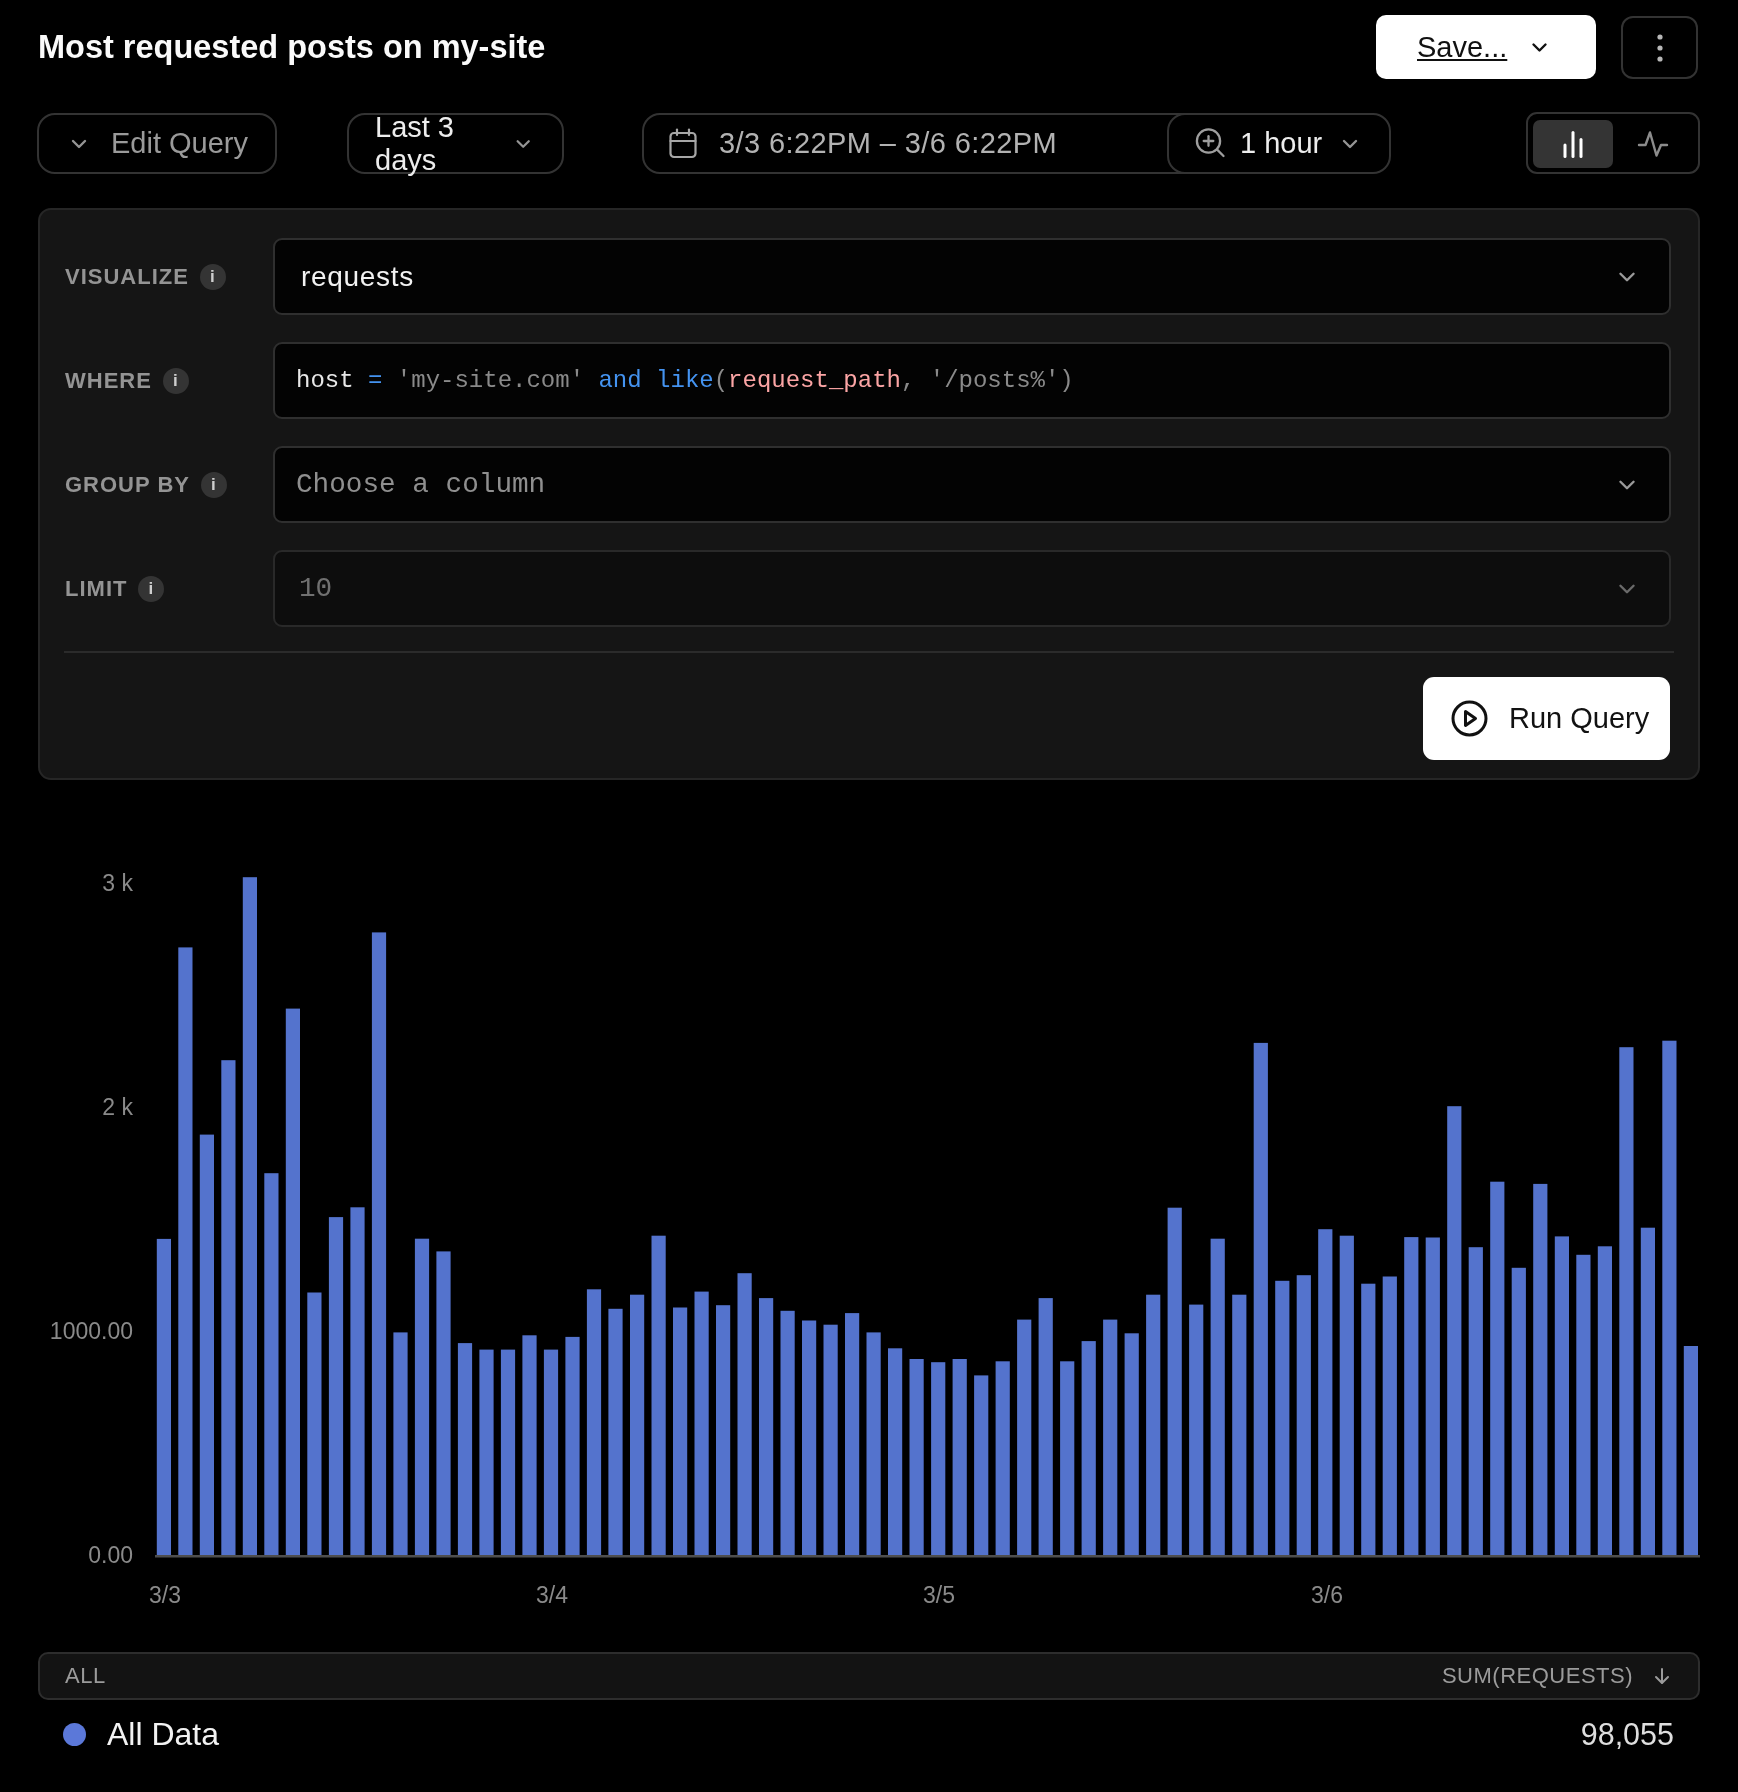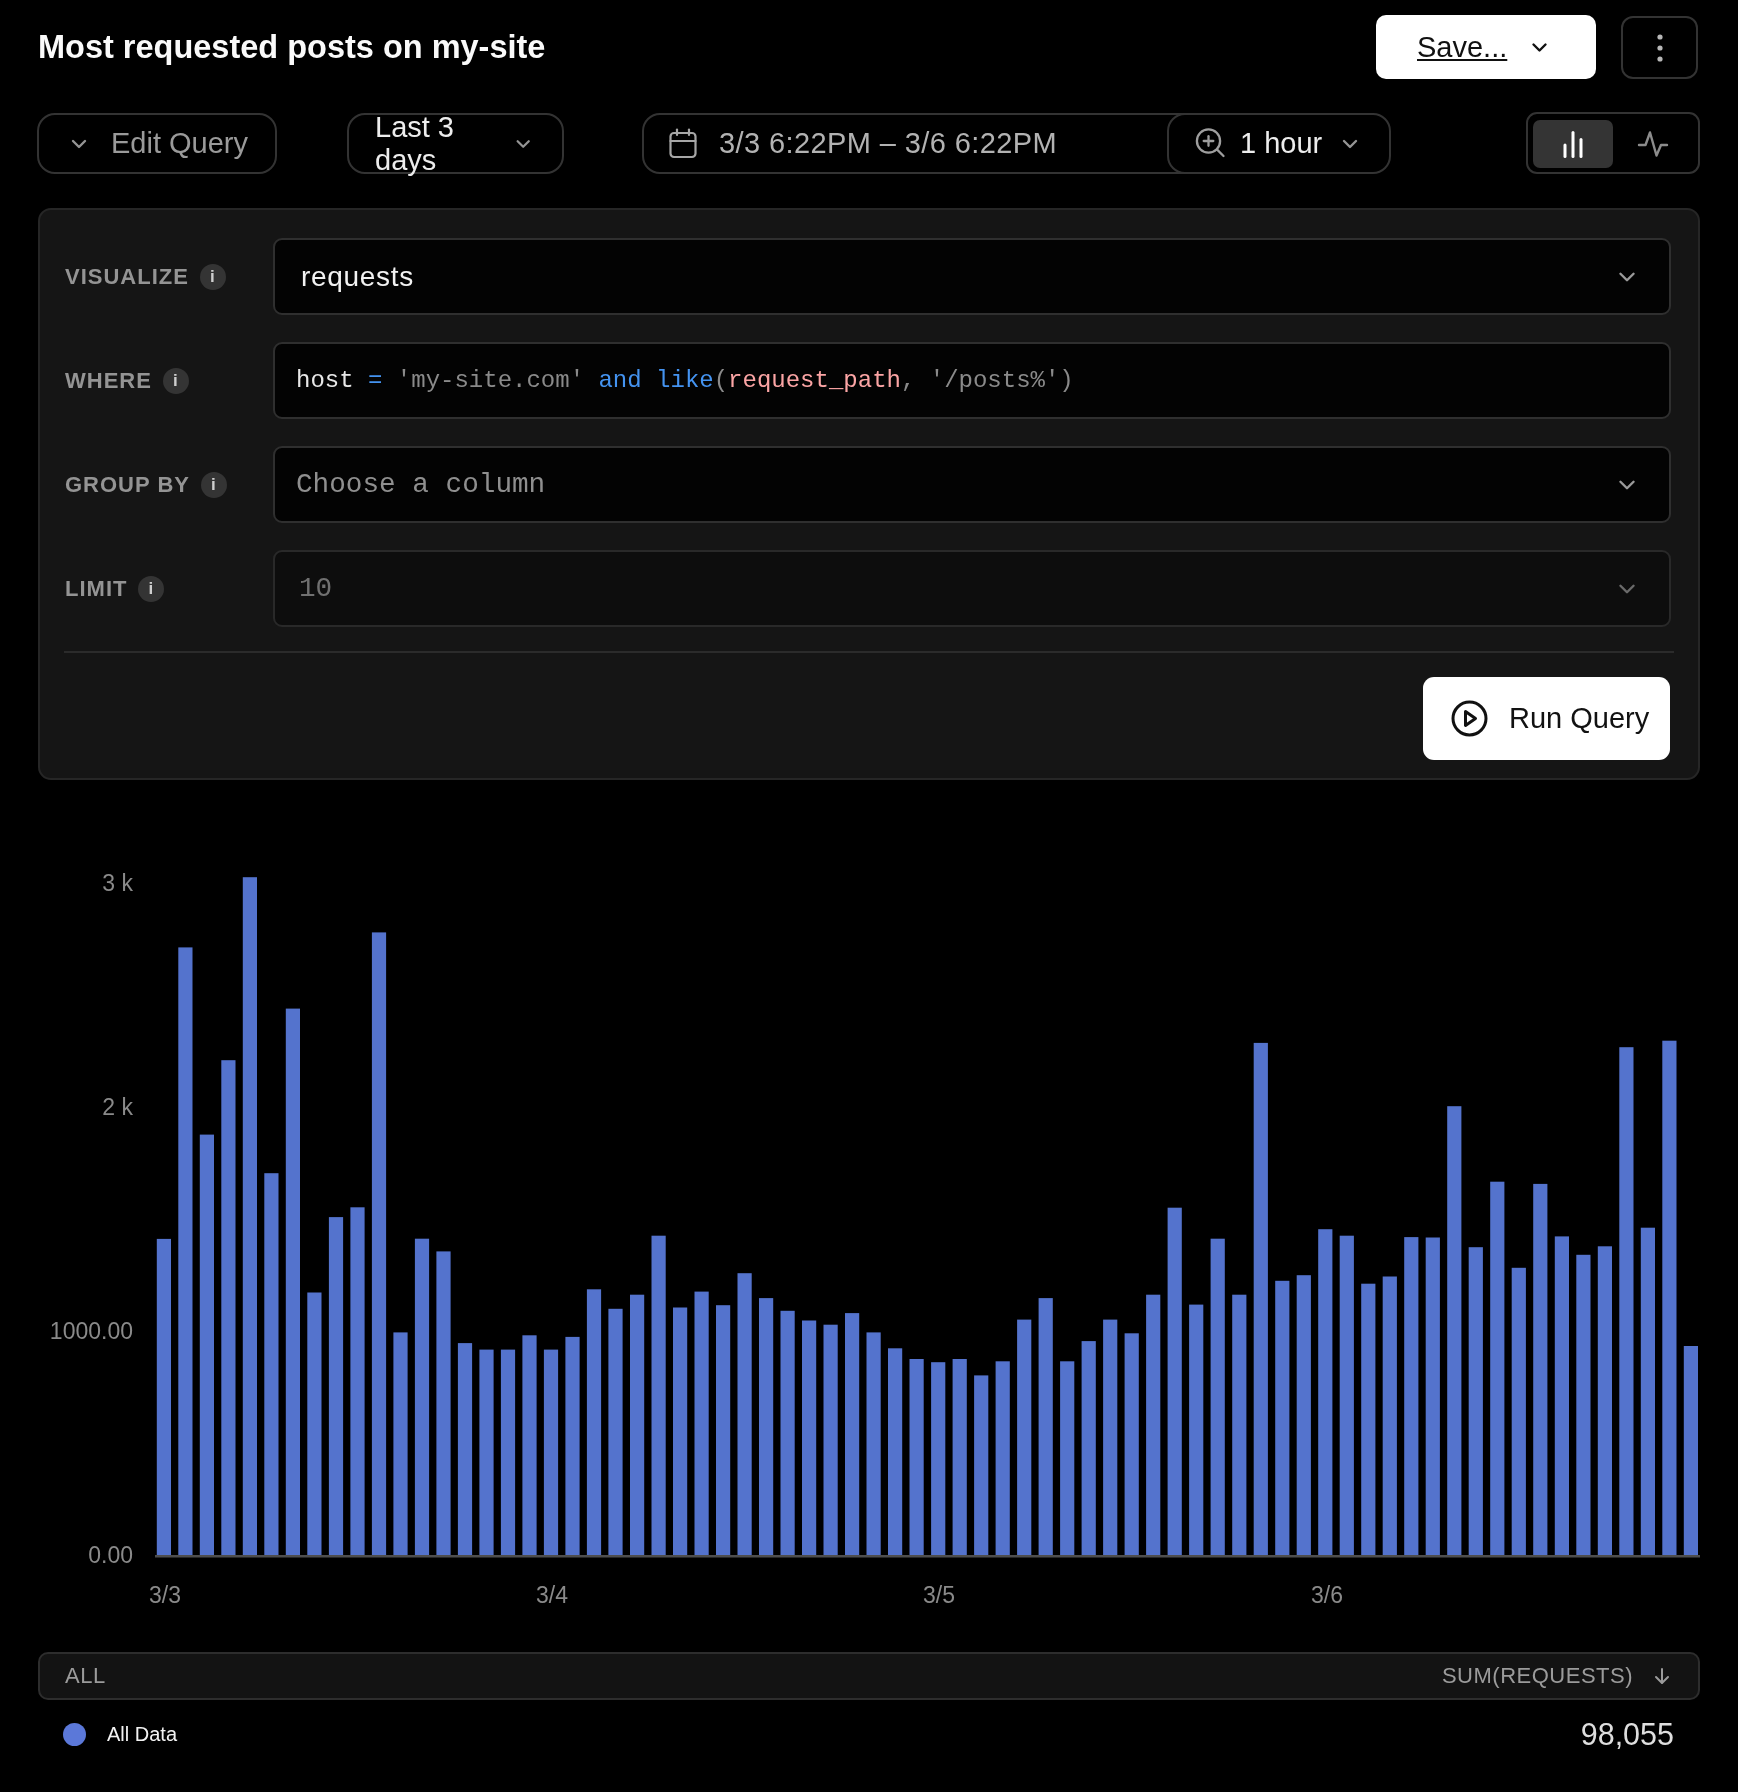--- a/index.html
+++ b/index.html
@@ -223,21 +223,21 @@
   <span style="margin-left:25px; font-size:22px; color:#9b9b9b; letter-spacing:0.5px;">ALL</span>
   <span style="margin-left:auto; font-size:22px; color:#9b9b9b; letter-spacing:0.5px;">SUM(REQUESTS)</span>
   <svg class="ico" style="margin-left:17px; margin-right:24px;" width="24" height="24" viewBox="0 0 24 24" fill="none" stroke="#9b9b9b" stroke-width="2" stroke-linecap="round" stroke-linejoin="round">
       <line x1="12" y1="5" x2="12" y2="18.5"></line>
       <path d="M6 13 L12 19 L18 13"></path>
     </svg>
 </div>
 
 <div class="abs" style="left:38px; top:1711px; width:1662px; height:47px; display:flex; align-items:center;">
   <span style="margin-left:25px; width:23px; height:23px; border-radius:50%; background:#5b78d9; display:block;"></span>
-  <span style="margin-left:21px; font-size:20px; color:#f2f2f2;">All Data</span>
+  <span style="margin-left:21px; font-size:32px; color:#f2f2f2;">All Data</span>
   <span style="margin-left:auto; margin-right:26px; font-size:30.5px; color:#dedede;">98,055</span>
 </div>
 
 <style>
 .lbl { font-size:22px; font-weight:700; color:#949494; letter-spacing:1px; display:flex; align-items:center; height:28px; }
 .lbl span { display:inline-block; }
 .lbl::after { content:"i"; display:inline-block; margin-left:11px; width:26px; height:26px; border-radius:50%; background:#343434; color:#cfcfcf; font-size:17px; font-weight:700; text-align:center; line-height:26px; }
 .inp { left:273px; width:1398px; height:77px; background:#030303; border:2px solid #2f2f2f; border-radius:9px; display:flex; align-items:center; }
 .chv { margin-left:auto; margin-right:30px; display:block; }
 .mono { font-family:"Liberation Mono", monospace; font-size:24px; }

